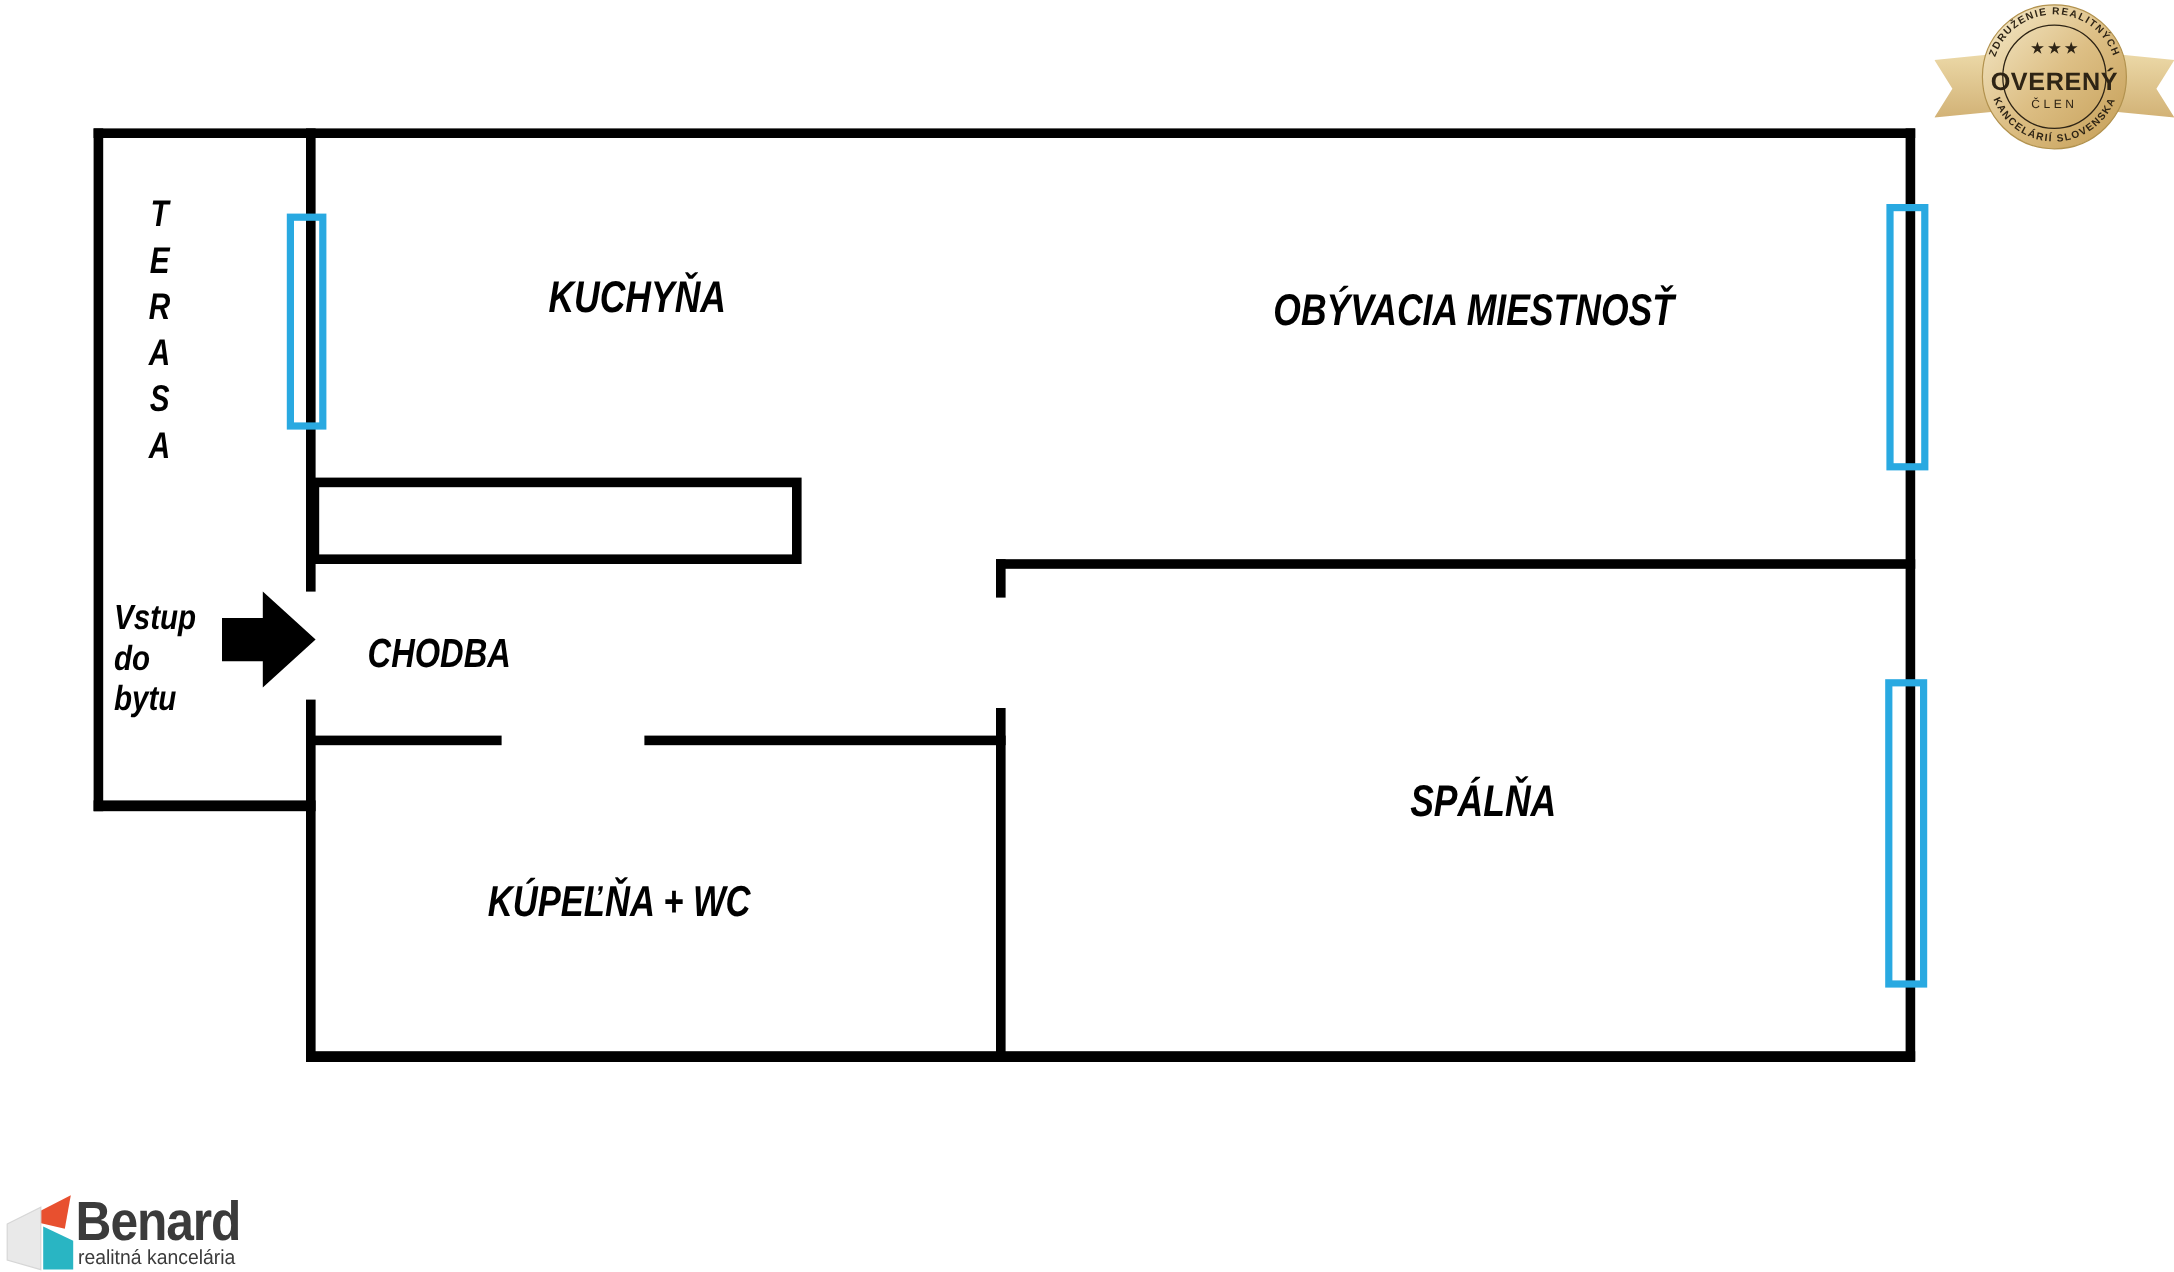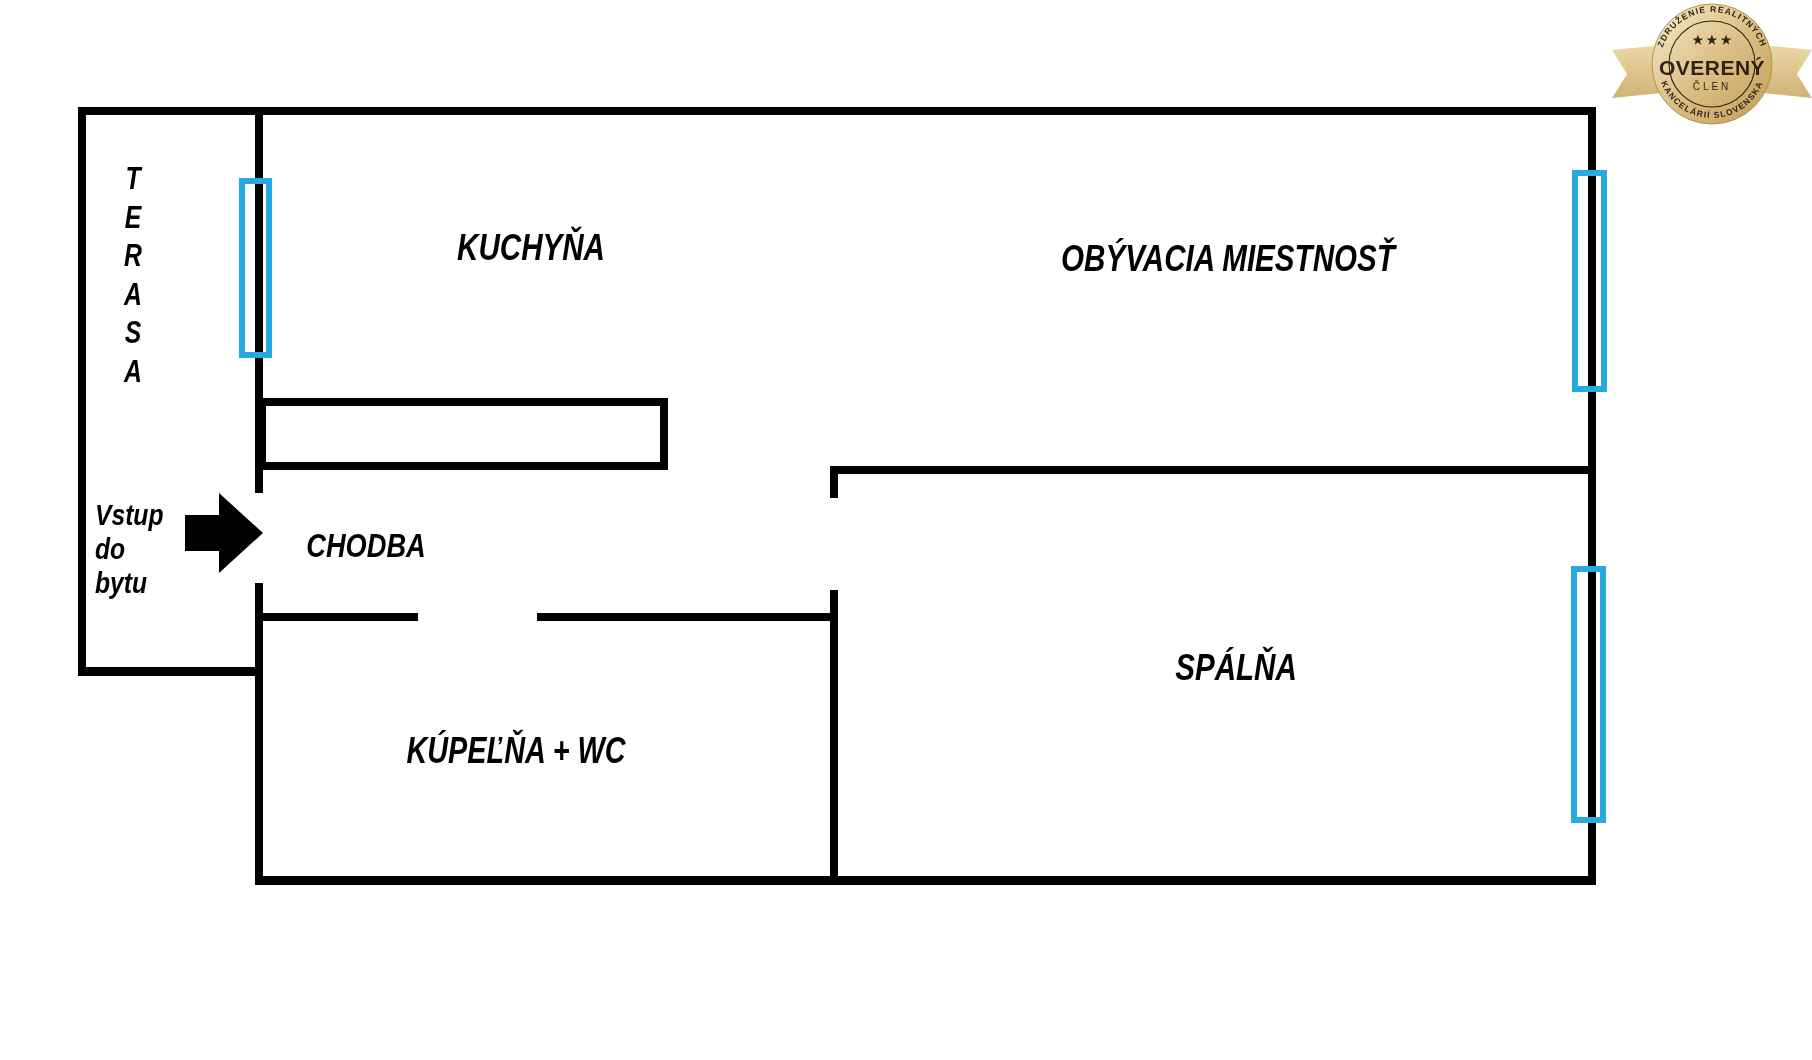--- a/index.html
+++ b/index.html
@@ -96,14 +96,23 @@
       <textPath href="#arcTop" startOffset="50%" text-anchor="middle">ZDRUŽENIE REALITNÝCH</textPath>
     </text>
     <text x="100" y="44" text-anchor="middle" font-size="12" fill="#2e2415" font-weight="bold">★ ★ ★</text>
     <text x="100" y="75" text-anchor="middle" font-size="21" font-weight="bold" fill="#2e2415" letter-spacing="0.5">OVERENÝ</text>
     <text x="100" y="90" text-anchor="middle" font-size="10" fill="#2e2415" letter-spacing="3">ČLEN</text>
     <text font-size="8.5" font-weight="bold" fill="#2e2415" letter-spacing="1.2">
       <textPath href="#arcBottom" startOffset="50%" text-anchor="middle">KANCELÁRIÍ SLOVENSKA</textPath>
     </text>
   </svg>
 
+  <div class="logo-box">
+    <svg class="logo-svg" width="64" height="72" viewBox="0 0 64 72">
+      <polygon points="18,28 57,8 52,36" fill="#e8502f"></polygon>
+      <polygon points="4,32 32,18 32,70 4,62" fill="#e9e9e9" stroke="#d6d6d6" stroke-width="1"></polygon>
+      <polygon points="34,34 59,46 59,70 34,70" fill="#29b5c3"></polygon>
+    </svg>
+    <div class="logo-name">Benard</div>
+    <div class="logo-tagline">realitná kancelária</div>
+  </div>
 
 </div>
 
 </body></html>

